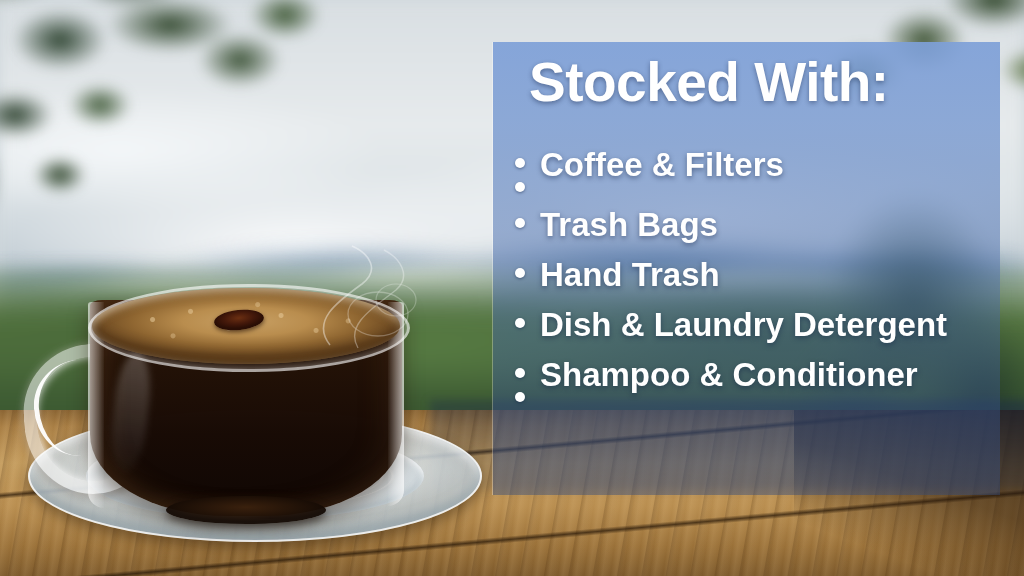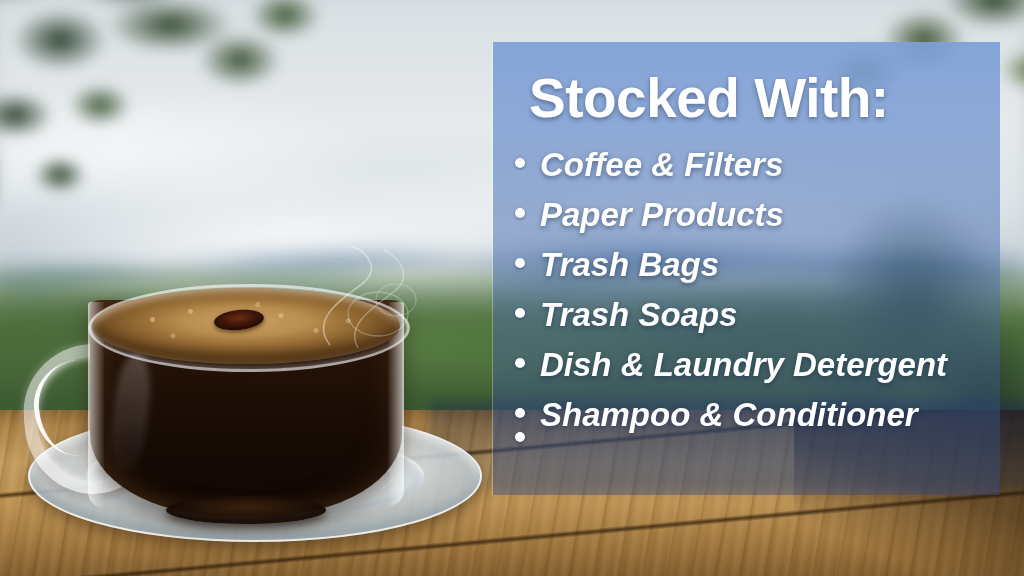--- a/index.html
+++ b/index.html
@@ -302,33 +302,33 @@
       rgba(126,160,216,0.92) 0%,
       rgba(118,152,208,0.80) 18%,
       rgba(96,130,188,0.62) 38%,
       rgba(74,106,164,0.50) 58%,
       rgba(58,86,140,0.46) 78%,
       rgba(48,74,126,0.44) 100%);
     box-shadow: -1px 0 0 rgba(255,255,255,0.30);
   }
 
   .panel-title {
-    position: absolute; left: 36px; top: 24px;
+    position: absolute; left: 36px; top: 8px;
     font-size: 55px;
     font-weight: bold;
     color: #ffffff;
     letter-spacing: -0.5px;
     text-shadow: 0 2px 5px rgba(20,36,70,0.45);
     white-space: nowrap;
   }
 
   .panel-list {
     position: absolute; left: 22px; top: 98px; right: 0;
     list-style: none;
-    margin: 0; padding: 0; font-style: italic;
+    margin: 0; padding: 0;
   }
   .panel-list li {
     display: flex;
     align-items: baseline;
     font-size: 33px;
     font-weight: bold;
     color: #ffffff;
     line-height: 50px;
     text-shadow: 0 2px 5px rgba(20,36,70,0.5);
     white-space: nowrap;
@@ -399,29 +399,28 @@
 
     <div class="panel-title">Stocked With:</div>
 
     <ul class="panel-list">
       <li>
         <span class="bullet"></span>
         <span>Coffee &amp; Filters</span>
       </li>
       <li>
         <span class="bullet"></span>
-        <span>Paper Products</span>
       </li>
       <li>
         <span class="bullet"></span>
         <span>Trash Bags</span>
       </li>
       <li>
         <span class="bullet"></span>
-        <span>Trash Soaps</span>
+        <span>Hand Trash</span>
       </li>
       <li>
         <span class="bullet"></span>
         <span>Dish &amp; Laundry Detergent</span>
       </li>
       <li>
         <span class="bullet"></span>
         <span>Shampoo &amp; Conditioner</span>
       </li>
       <li>

